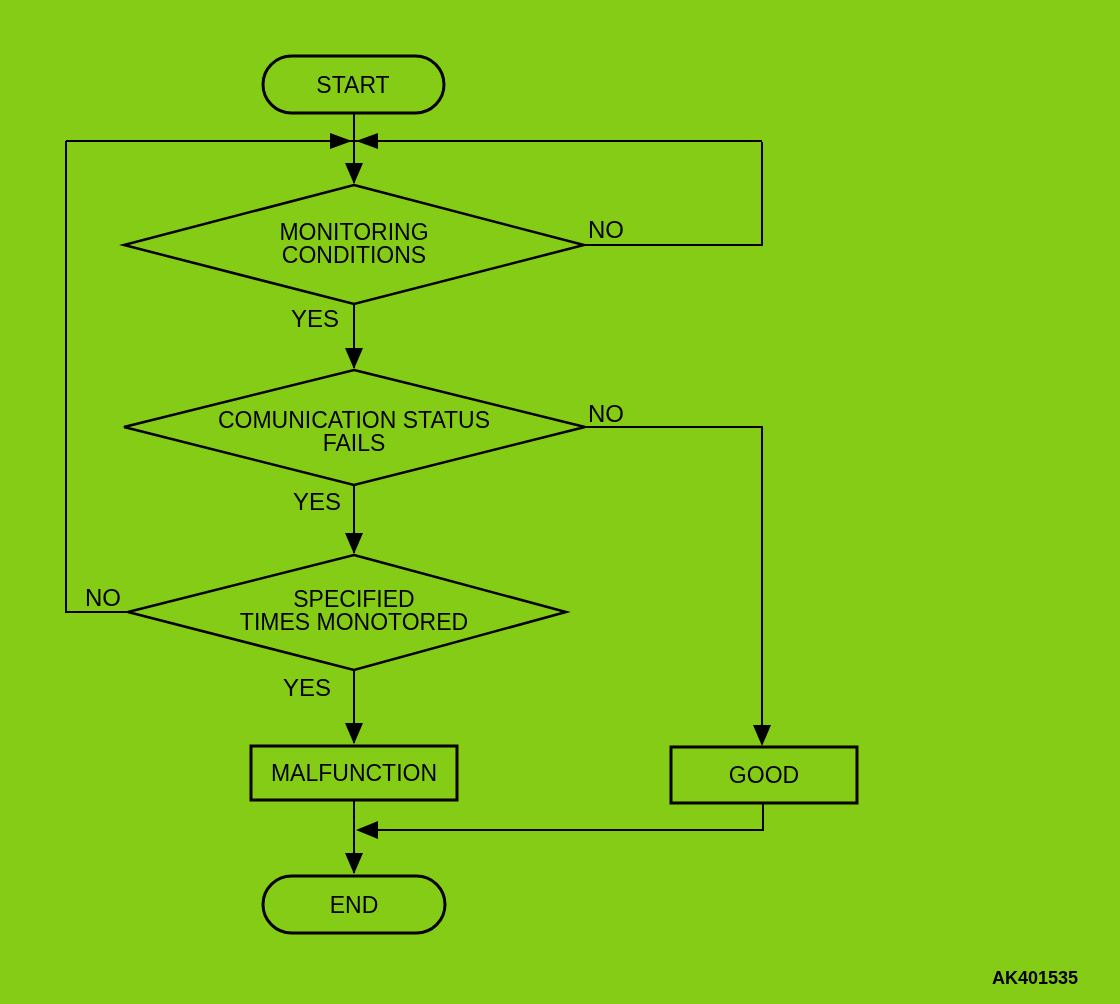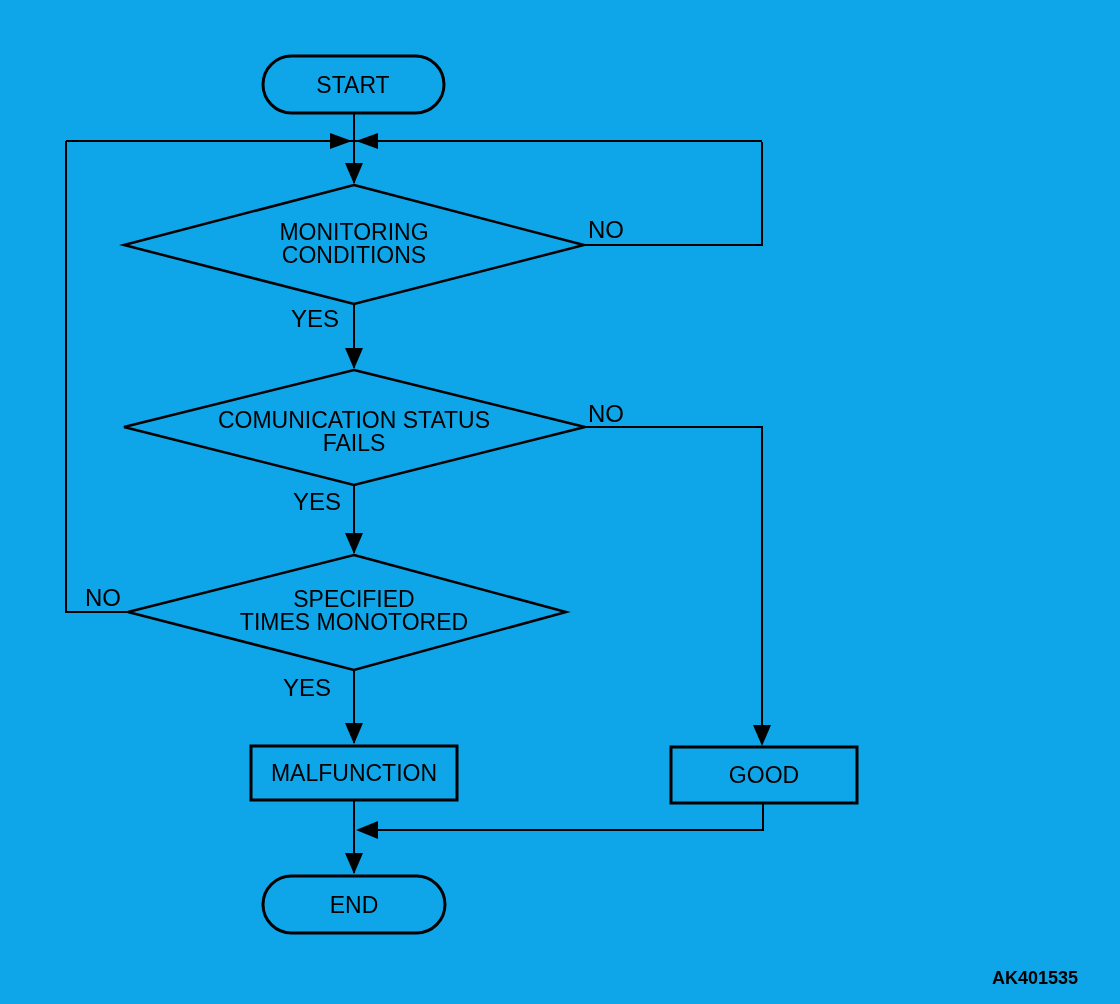--- a/index.html
+++ b/index.html
@@ -4,21 +4,21 @@
 <style>
   html, body {
     margin: 0;
     padding: 0;
     background: #ffffff;
   }
   .canvas {
     position: relative;
     width: 1120px;
     height: 1004px;
-    background: #0ea5e9;
+    background: #84cc16;
     font-family: "Liberation Sans", "DejaVu Sans", sans-serif;
   }
   svg text {
     font-family: "Liberation Sans", "DejaVu Sans", sans-serif;
     fill: #000000;
   }
   .node-label { font-size: 23px; }
   .edge-label { font-size: 24px; }
   .figure-code { font-size: 18px; font-weight: bold; }
   .shape { fill: none; stroke: #000000; }

